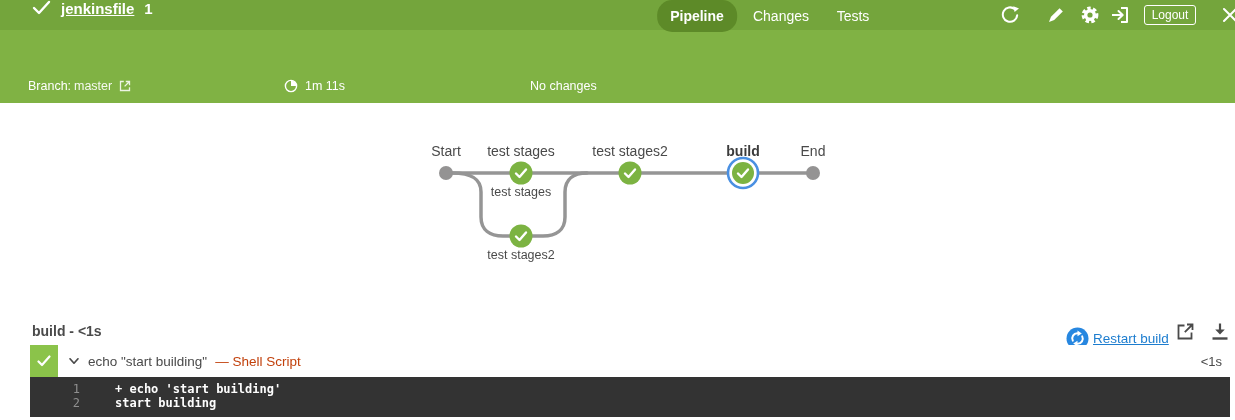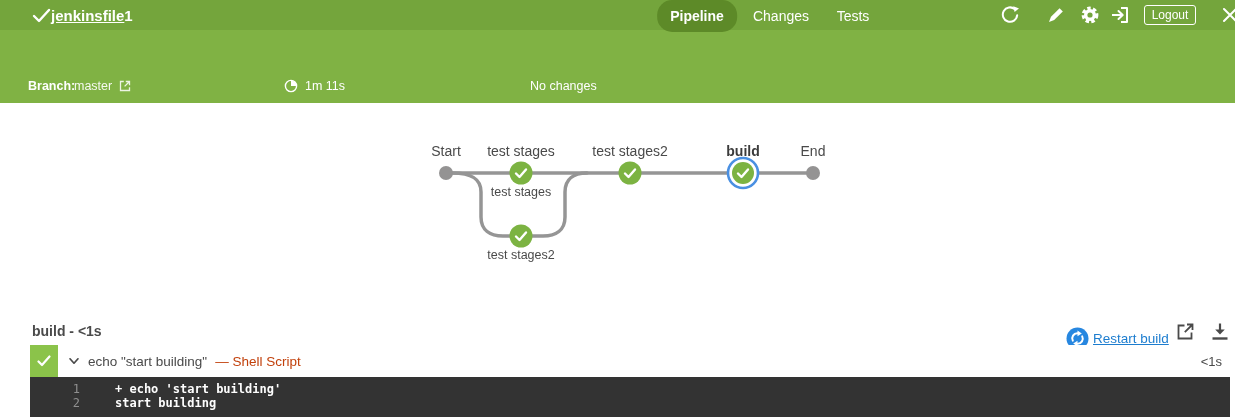--- a/index.html
+++ b/index.html
@@ -1,36 +1,36 @@
 <!DOCTYPE html>
 <html><head>
 <meta charset="utf-8">
 <style>
   * { margin:0; padding:0; box-sizing:border-box; }
   html,body { width:1235px; height:420px; background:#fff; font-family:"Liberation Sans",sans-serif; }
   .screen { position:relative; width:1235px; height:420px; background:#fff; overflow:hidden; }
 
   
   .topbar { position:absolute; top:0; left:0; width:1235px; height:30px; background:#74a53c; }
-  .topbar-left { position:absolute; left:32px; top:0; height:30px; display:flex; align-items:center; gap:0; }
+  .topbar-left { position:absolute; left:32px; top:0; height:30px; display:flex; gap:10px; }
   .job-title { color:#fff; font-size:15px; font-weight:bold; text-decoration:underline; cursor:pointer; }
   .run-number { color:#fff; font-size:15px; font-weight:bold; }
 
   .tabs { position:absolute; left:0; top:0; height:32px; width:1235px; z-index:2; }
   .tab { position:absolute; top:0; height:32px; transform:translateX(-50%); display:flex; align-items:center; padding:0 13px; color:#fff; font-size:14px; cursor:pointer; }
   .tab.active { background:#5d8a28; font-weight:bold; }
 
   .topbar-actions { position:absolute; top:0; left:12px; width:1235px; height:30px; z-index:3; }
   .tb-icon { position:absolute; top:0; height:30px; display:flex; align-items:center; justify-content:center; width:30px; transform:translateX(-50%); cursor:pointer; }
   .logout-btn { position:absolute; left:1132px; top:5px; width:52px; height:20px; border:1.5px solid #fff; border-radius:3px; background:transparent; color:#fff; font-size:12px; font-family:"Liberation Sans",sans-serif; cursor:pointer; line-height:17px; text-align:center; }
 
   
   .infobar { position:absolute; top:30px; left:0; width:1235px; height:73px; background:#80b244; color:#fff; }
   .info-row { position:absolute; height:18px; display:flex; align-items:center; font-size:12.5px; }
-  .info-label { font-weight:bold; display:inline-block; width:46px; }
+  .info-label { font-weight:normal; display:inline-block; width:46px; }
   .info-value { color:rgba(255,255,255,0.92); }
   .icon-gap { margin-right:7px; display:flex; align-items:center; }
 
   
   .graph-svg { position:absolute; top:128px; left:0; }
   .stage-label { font-size:14px; fill:#4a4a4a; }
   .stage-label.selected { font-weight:bold; fill:#3c3c3c; }
   .branch-label { font-size:12.5px; fill:#4a4a4a; }
 
   

